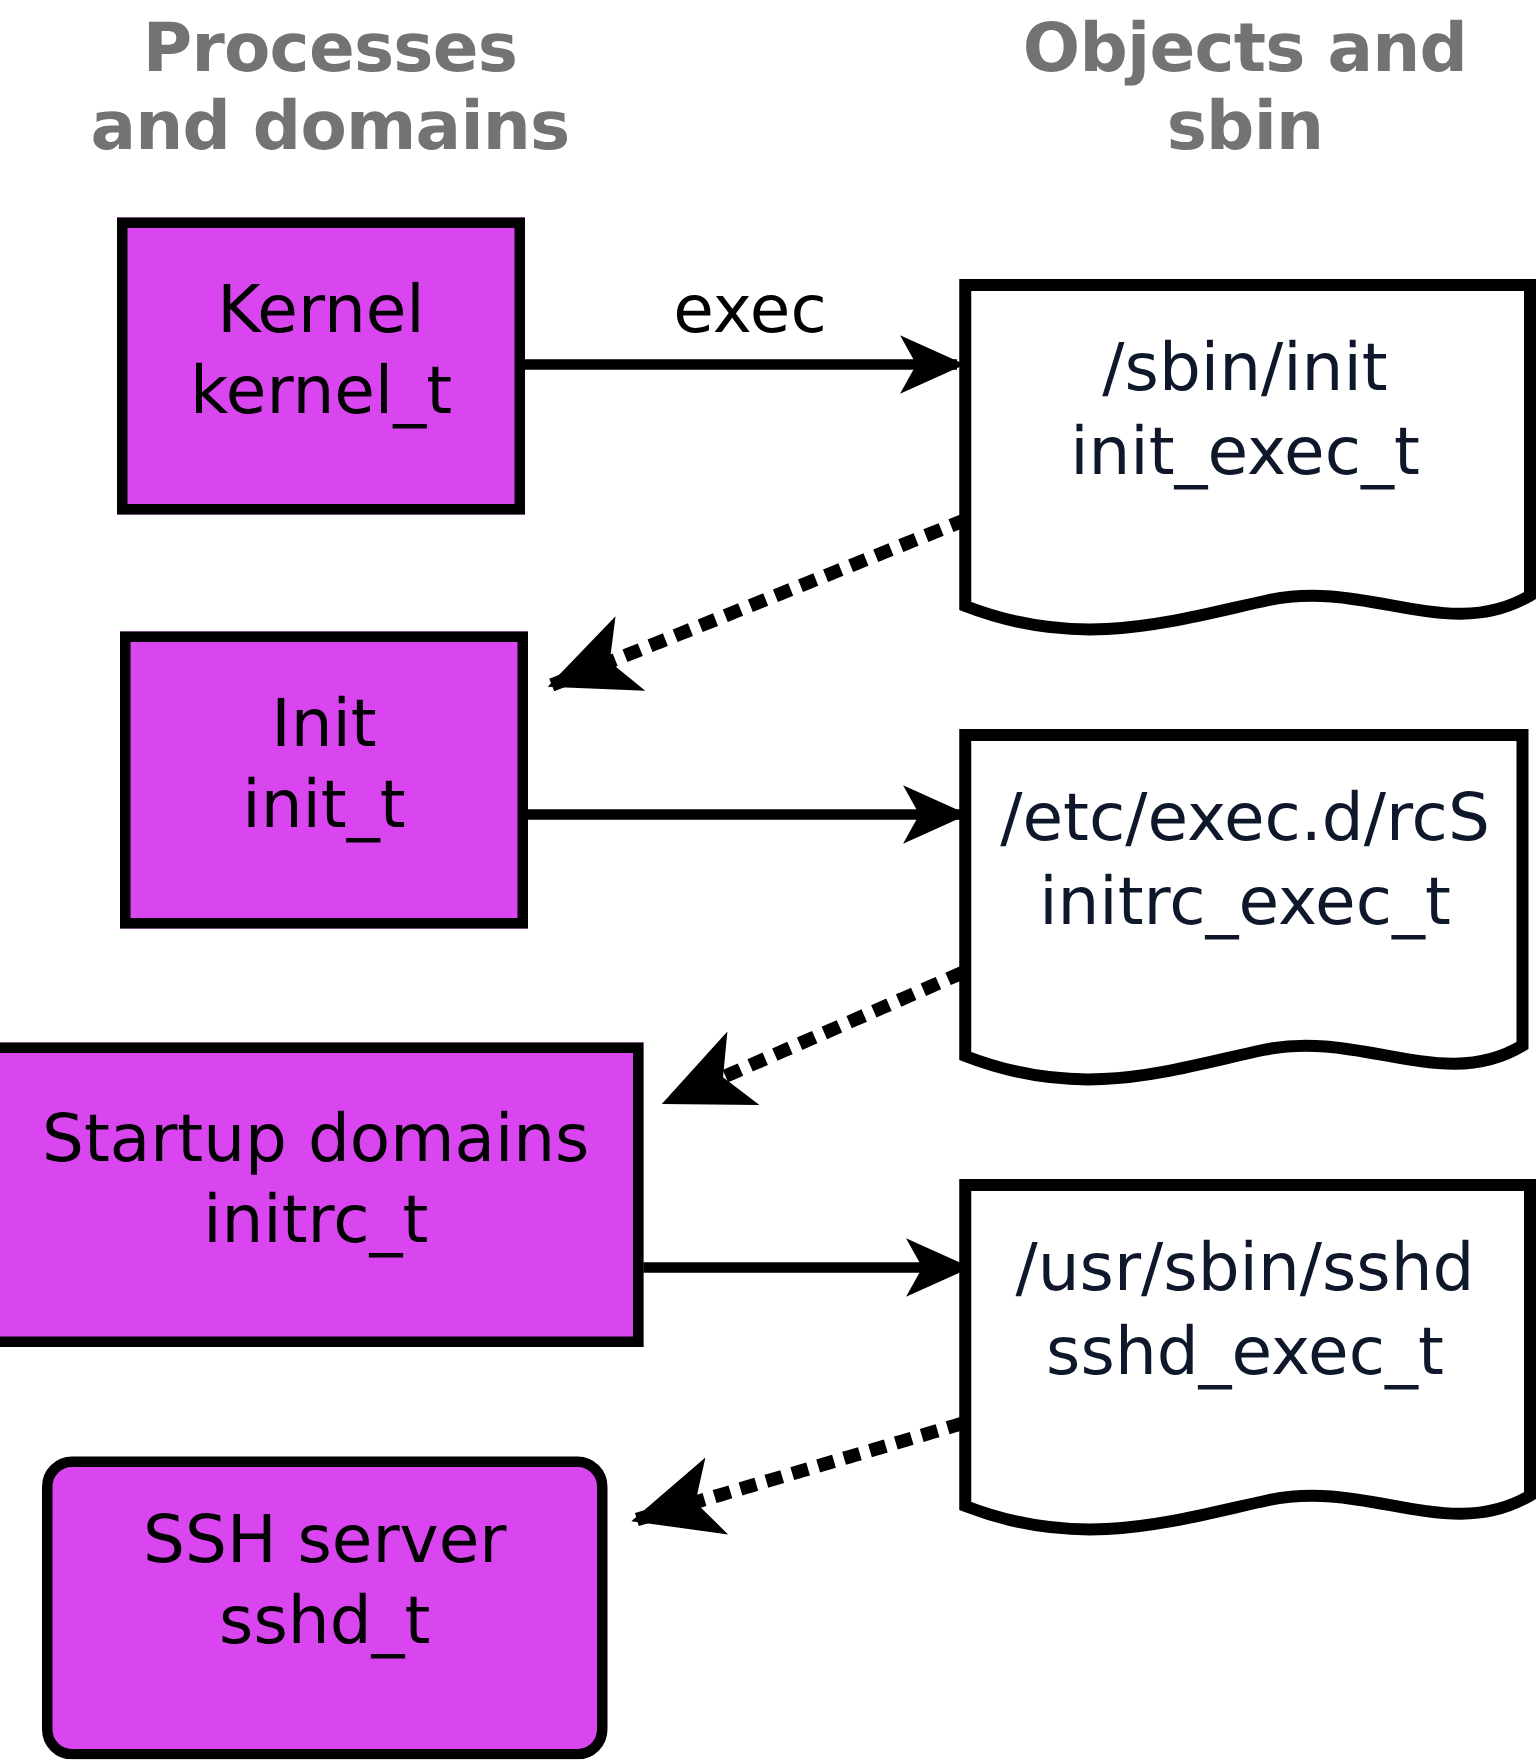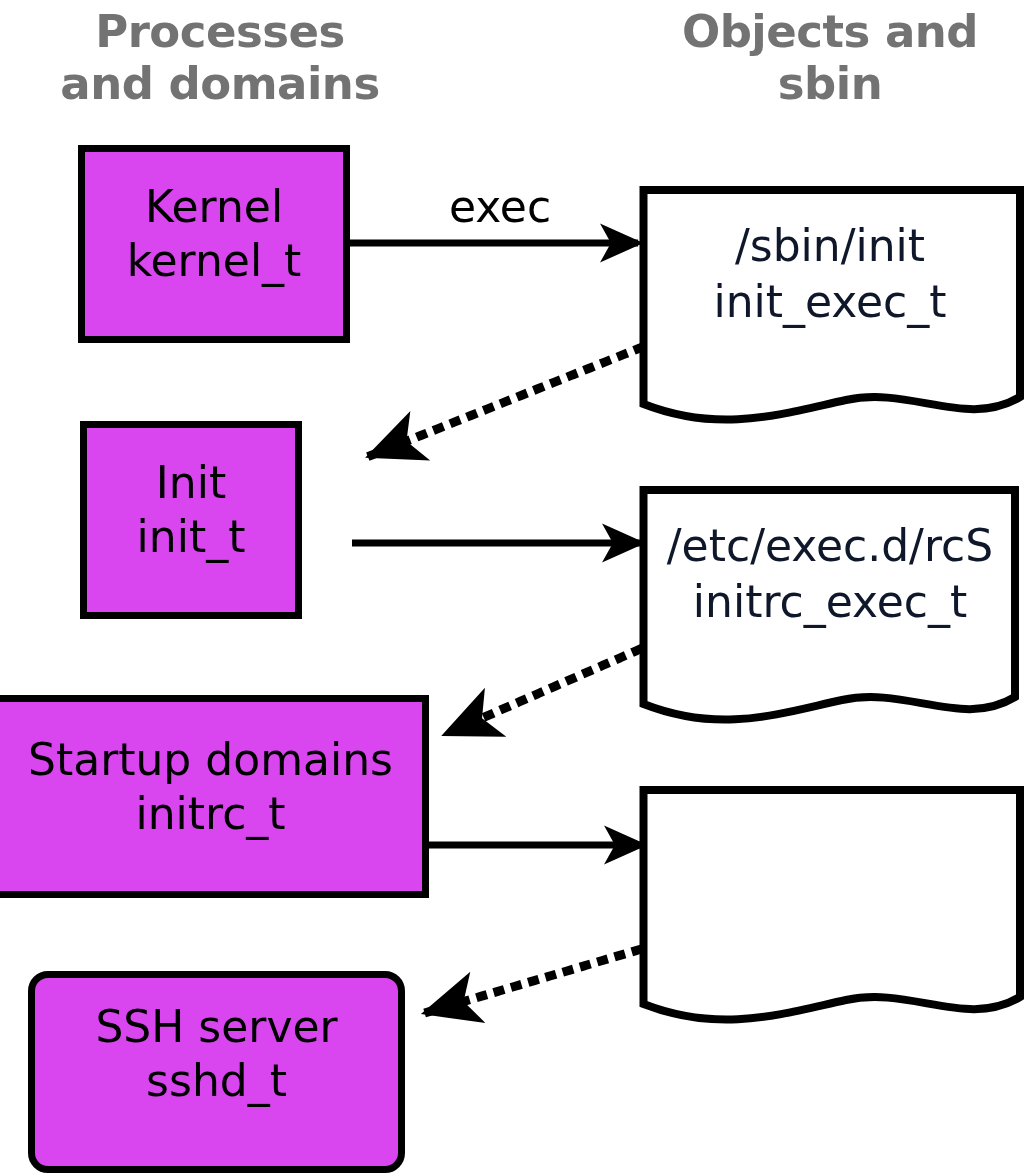--- a/index.html
+++ b/index.html
@@ -42,21 +42,21 @@
   }
   .proc-box .box-text {
     font-size: 44px;
     line-height: 54px;
     color: #000000;
     text-align: center;
     white-space: pre-line;
   }
 
   #box-kernel  { left: 78px;  top: 145px;  width: 272px; height: 198px; }
-  #box-init    { left: 80px;  top: 421px;  width: 222px; height: 198px; }
+  #box-init    { left: 80px;  top: 421px;  width: 272px; height: 198px; }
   #box-initrc  { left: -8px;  top: 695px;  width: 437px; height: 203px; }
   #box-sshd    { left: 28px;  top: 971px;  width: 377px; height: 202px; border-radius: 20px; }
 
   
   #box-kernel .box-text, #box-init .box-text { transform: translateY(-10px); }
   #box-initrc .box-text { transform: translateY(-10px); }
   #box-sshd   .box-text { transform: translateY(-18px); }
 
   
   .obj-shape {
@@ -169,15 +169,17 @@
       <path d="M 7.5 4 L 379 4 L 379 211 C 326 243 271 200 206 214 C 141 228 85 248 7.5 218 Z" fill="#ffffff" stroke="#000000" stroke-width="8" stroke-linejoin="miter"></path>
     </svg>
     <div class="obj-text">/etc/exec.d/rcS
 initrc_exec_t</div>
   </div>
 
   <div class="obj-shape" id="obj-sshd">
     <svg width="388" height="250" viewBox="0 0 388 250">
       <path d="M 7.5 4 L 384 4 L 384 211 C 330 243 275 200 210 214 C 145 228 85 248 7.5 218 Z" fill="#ffffff" stroke="#000000" stroke-width="8" stroke-linejoin="miter"></path>
     </svg>
+    <div class="obj-text">/usr/sbin/sshd
+sshd_exec_t</div>
   </div>
 
 </div>
 
 </body></html>

